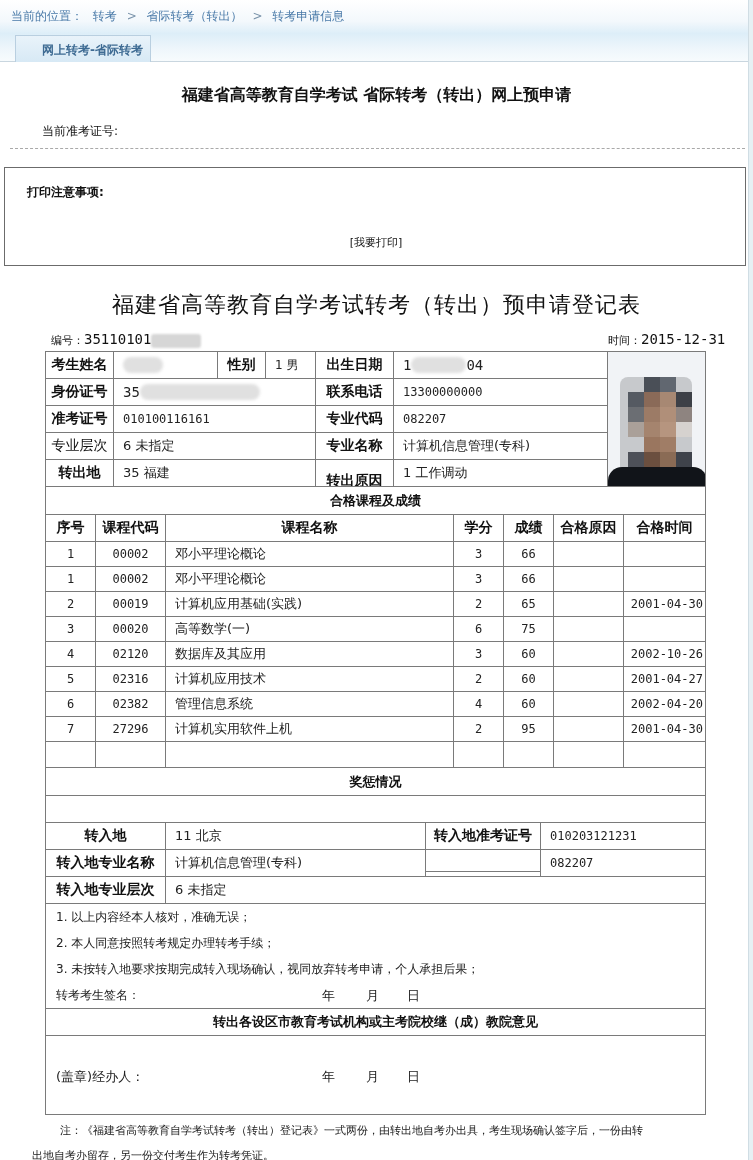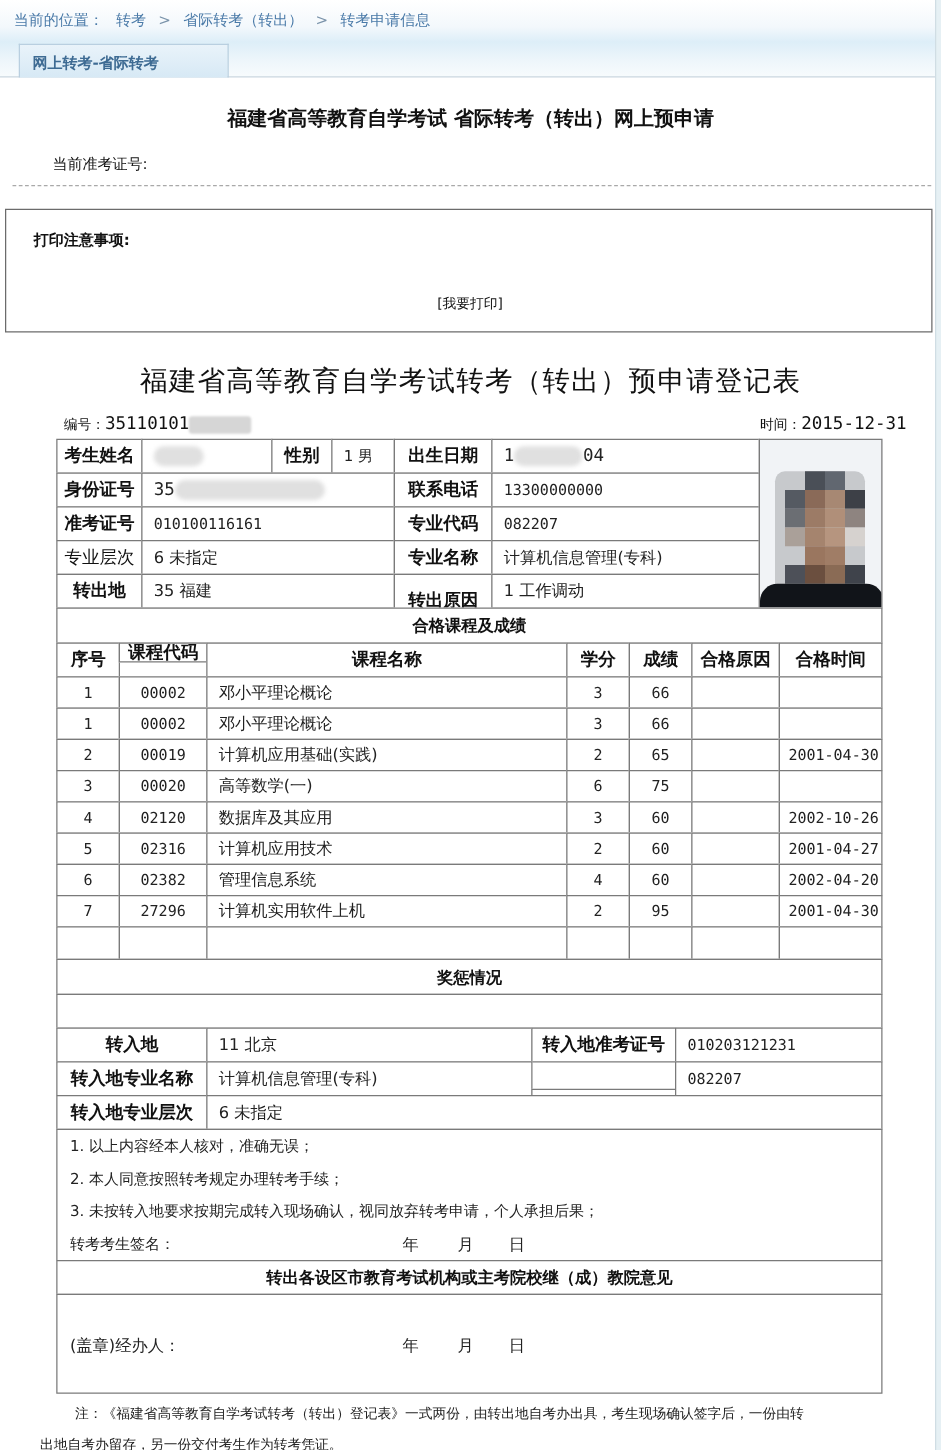--- a/index.html
+++ b/index.html
@@ -10,24 +10,24 @@
     position: absolute; left: 0; top: 0; width: 748px; height: 62px;
     background: linear-gradient(to bottom, #ffffff 0%, #f3f8fc 35%, #ddeef8 55%, #eef6fb 80%, #f7fbfd 100%);
     border-bottom: 1px solid #c9d6df;
   }
   .breadcrumb {
     position: absolute; left: 11px; top: 8px; font-size: 12px; color: #4a7aa8; white-space: nowrap;
   }
   .breadcrumb .crumb { color: #4a7aa8; margin-left: 6px; }
   .breadcrumb .sep { color: #7a93aa; margin-left: 6px; }
   .tab {
-    position: absolute; left: 15px; top: 35px; width: 168px; height: 27px;
+    position: absolute; left: 15px; top: 35px; width: 136px; height: 27px;
     background: linear-gradient(to bottom, #e9f3fa, #d7e9f5);
     border: 1px solid #b9cfe0; border-bottom: none;
-    font-size: 12px; font-weight: bold; color: #3e6b93; padding: 6px 0 0 10px;
+    font-size: 12px; font-weight: bold; color: #3e6b93; padding: 6px 0 0 26px;
   }
   .right-edge { position: absolute; left: 748px; top: 0; width: 5px; height: 1160px; background: #e6f0f4; border-left: 1px solid #d0dde4; }
 
   .page-title { position: absolute; left: 0; width: 753px; top: 85px; text-align: center; font-size: 16px; font-weight: bold; color: #111; }
   .cur-id { position: absolute; left: 42px; top: 123px; font-size: 12px; color: #111; }
   .dashed { position: absolute; left: 10px; top: 148px; width: 735px; border-top: 1px dashed #a9a9a9; }
 
   .notice-box {
     position: absolute; left: 4px; top: 167px; width: 742px; height: 99px;
     border: 1px solid #6b6b6b; background: #fff;
@@ -159,21 +159,21 @@
     <div class="px" style="left:20px;top:100px;width:16px;height:15px;background:#4d5058;"></div>
     <div class="px" style="left:36px;top:100px;width:16px;height:15px;background:#6b4f3f;"></div>
     <div class="px" style="left:52px;top:100px;width:16px;height:15px;background:#8a6b55;"></div>
     <div class="px" style="left:68px;top:100px;width:16px;height:15px;background:#3f434b;"></div>
     <div class="px" style="left:0;top:115px;width:99px;height:21px;background:#111419;border-radius:14px 14px 0 0;"></div>
   </div>
 
   <div class="cell sect" style="left:0;top:135px;width:661px;height:29px;">合格课程及成绩</div>
 
   <div class="cell hdr" style="left:0;top:163px;width:51px;height:28px;">序号</div>
-  <div class="cell hdr" style="left:50px;top:163px;width:71px;height:16px;">课程代码</div>
+  <div class="cell hdr" style="left:50px;top:163px;width:71px;height:28px;">课程代码</div>
   <div class="cell hdr" style="left:120px;top:163px;width:289px;height:28px;">课程名称</div>
   <div class="cell hdr" style="left:408px;top:163px;width:51px;height:28px;">学分</div>
   <div class="cell hdr" style="left:458px;top:163px;width:51px;height:28px;">成绩</div>
   <div class="cell hdr" style="left:508px;top:163px;width:71px;height:28px;">合格原因</div>
   <div class="cell hdr" style="left:578px;top:163px;width:83px;height:28px;">合格时间</div>
 
   <div>
     <div class="cell num" style="left:0;top:190px;width:51px;height:26px;">1</div>
     <div class="cell num" style="left:50px;top:190px;width:71px;height:26px;">00002</div>
     <div class="cell name" style="left:120px;top:190px;width:289px;height:26px;">邓小平理论概论</div>

